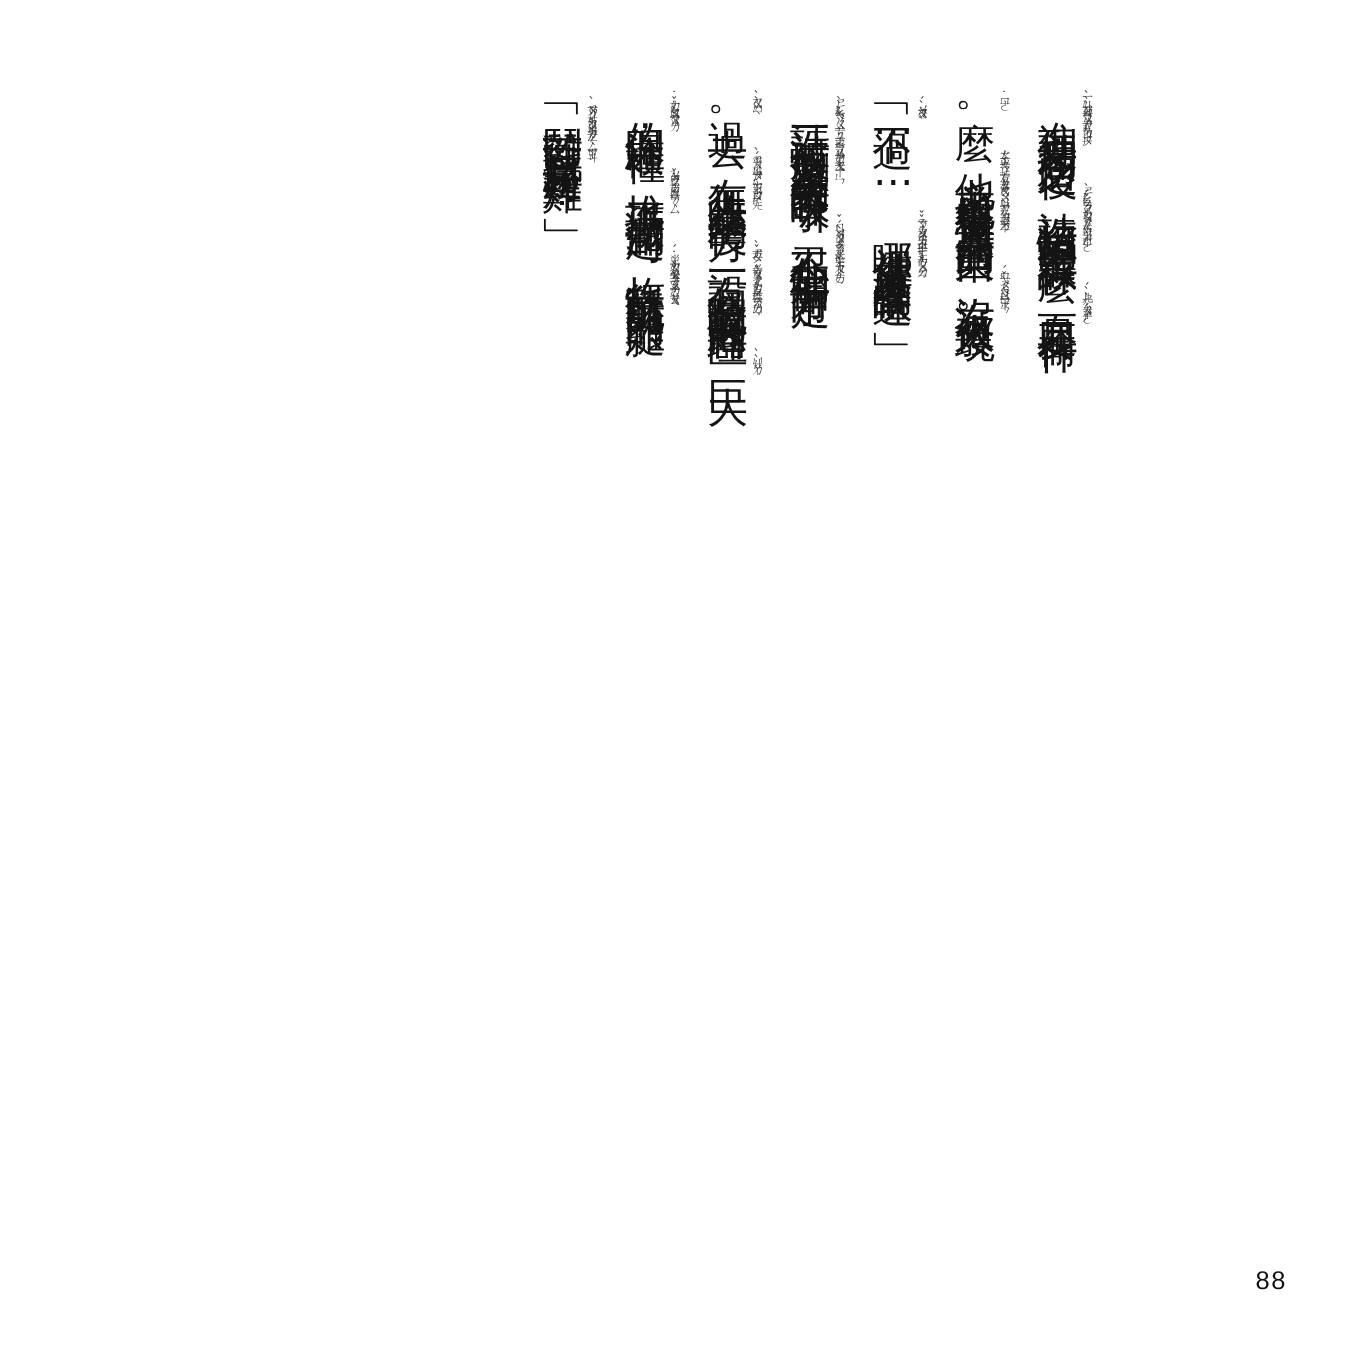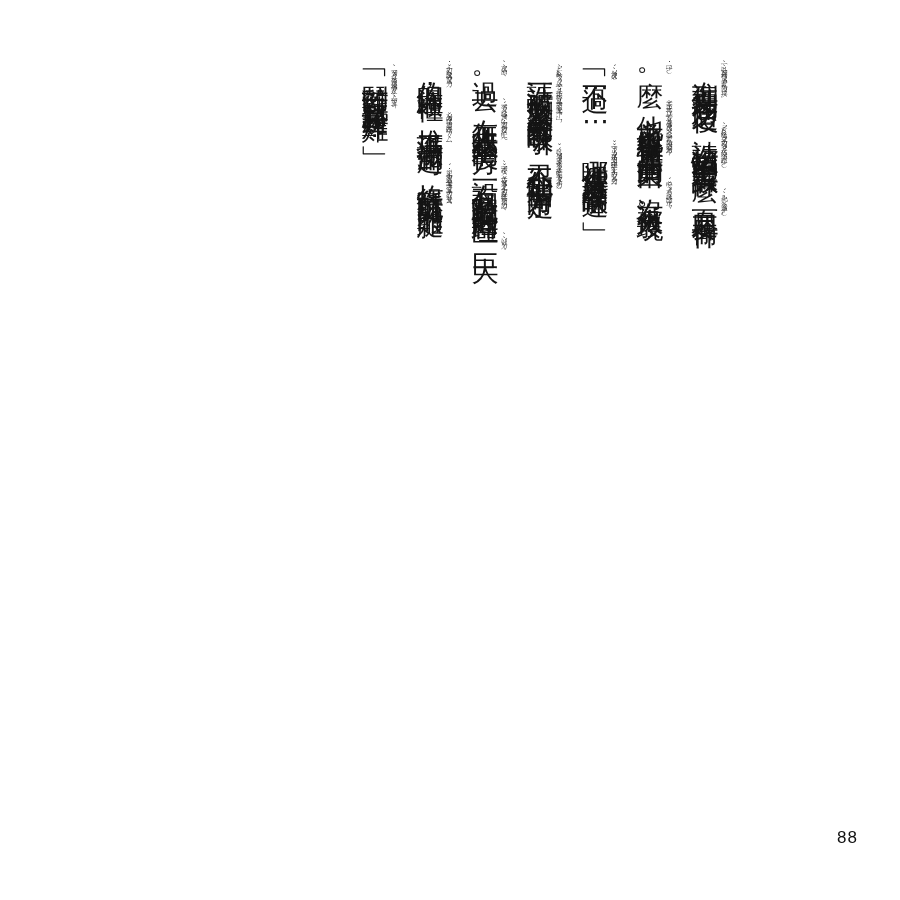--- a/index.html
+++ b/index.html
@@ -73,21 +73,21 @@
     line-height: 1.05;
     letter-spacing: 0px;
     color: #333333;
     white-space: nowrap;
     margin-left: 1px;
   }
 
   #page-number {
     position: absolute;
     right: 42px;
-    bottom: 52px;
+    bottom: 36px;
     font-family: "Liberation Sans", sans-serif;
     font-size: 17px;
     color: #111111;
     letter-spacing: 1px;
   }
 </style>
 </head>
 <body>
 
 <div id="page">

